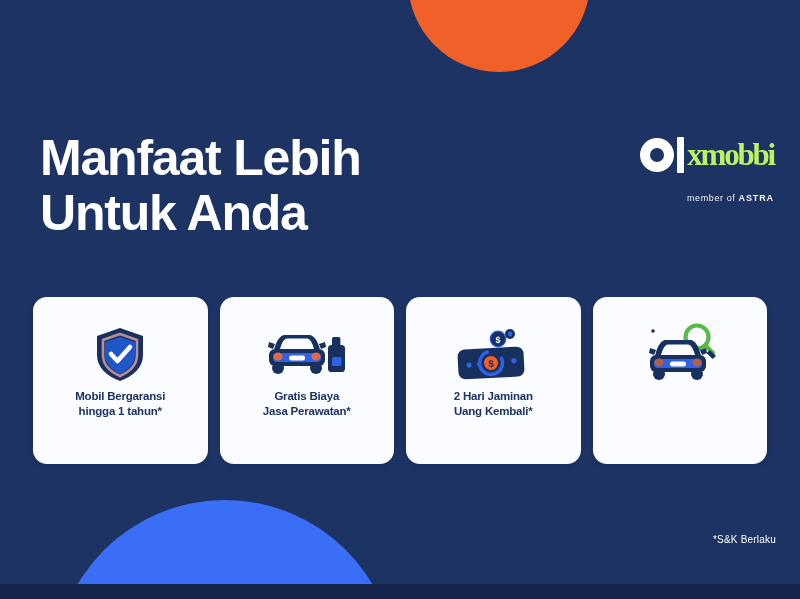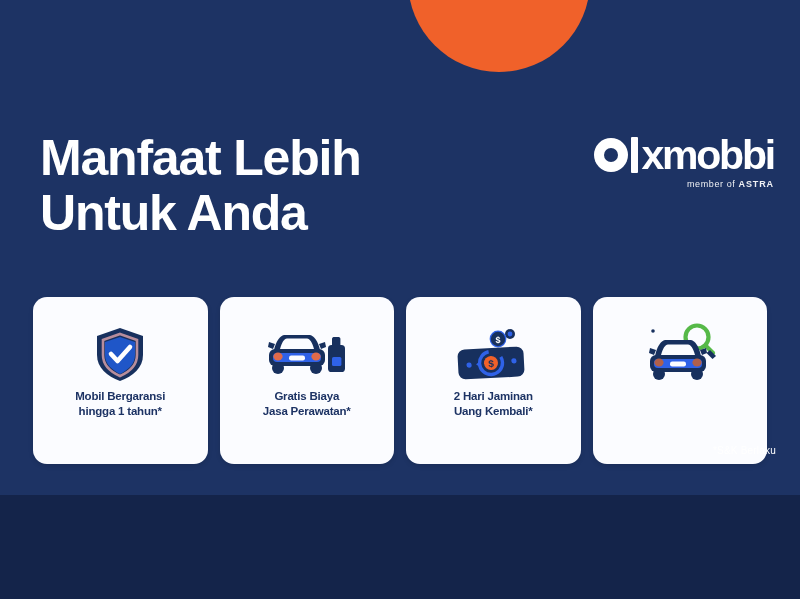--- a/index.html
+++ b/index.html
@@ -6,21 +6,21 @@
     margin: 0;
     padding: 0;
     background: #14244a;
   }
   body {
     font-family: "Liberation Sans", sans-serif;
   }
   #poster {
     position: relative;
     width: 800px;
-    height: 495px;
+    height: 584px;
     background: #1d3364;
     overflow: hidden;
   }
   
   .blob {
     position: absolute;
     border-radius: 50%;
     pointer-events: none;
   }
   #blob-orange {
@@ -58,25 +58,26 @@
     z-index: 5;
     text-align: right;
   }
   .logo-row {
     display: flex;
     align-items: center;
     justify-content: flex-end;
     height: 42px;
   }
   .logo-word {
-    color: #ffffff;
-    font-size: 41px;
+    color: #bef264;
+    font-size: 31px;
     font-weight: bold;
     letter-spacing: -2.2px;
     line-height: 42px;
+    font-family: Liberation Serif, serif;
   }
   .logo-o {
     display: inline-block;
     width: 34px;
     height: 34px;
     border-radius: 50%;
     background: #ffffff;
     position: relative;
     margin-right: 3px;
   }
@@ -95,21 +96,21 @@
     width: 7px;
     height: 36px;
     background: #ffffff;
     border-radius: 1px;
     margin-right: 3px;
   }
   #logo-sub {
     color: #ffffff;
     font-size: 9px;
     letter-spacing: 0.6px;
-    margin-top: 3px;
+    margin-top: 17px;
     opacity: 0.93;
   }
   #logo-sub b { letter-spacing: 0.9px; }
   
   #cards {
     position: absolute;
     left: 33px;
     top: 297px;
     width: 734px;
     height: 167px;

